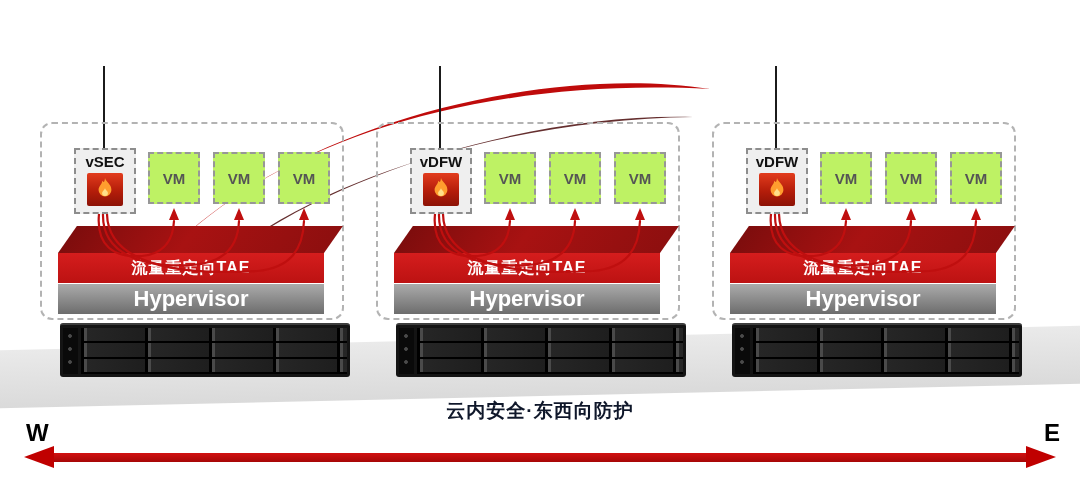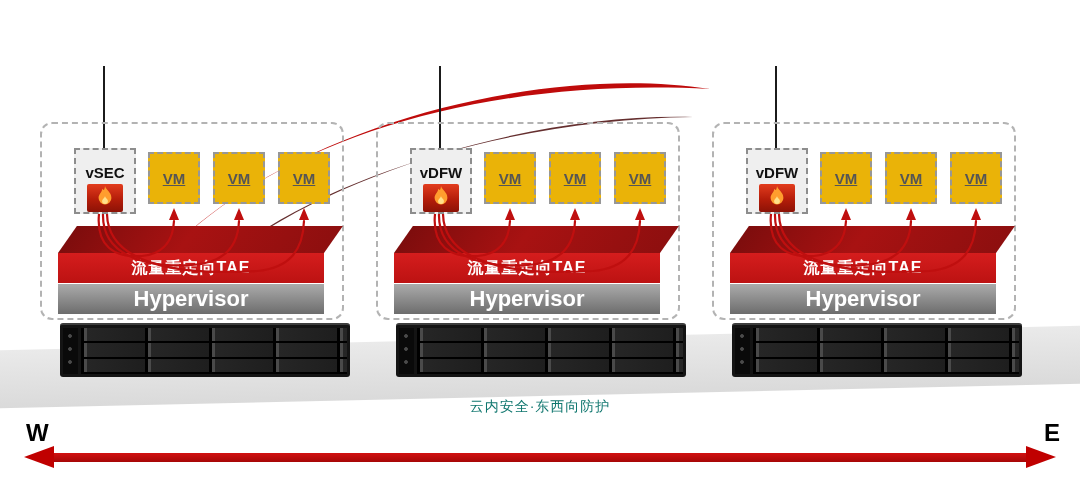--- a/index.html
+++ b/index.html
@@ -22,33 +22,33 @@
   
   .connector{position:absolute;width:2px;height:82px;top:66px;background:#1b1b1b;z-index:2;}
   .c1{left:103px}.c2{left:439px}.c3{left:775px}
 
   
   .group{position:absolute;top:122px;width:304px;height:198px;border:2px dashed #b3b3b3;border-radius:12px;z-index:3;box-sizing:border-box;}
   .g1{left:40px}.g2{left:376px}.g3{left:712px}
 
   .fw-box{
     position:absolute;left:32px;top:24px;width:62px;height:66px;background:#efefef;border:2px dashed #8d8d8d;
-    display:flex;flex-direction:column;align-items:center;padding-top:14px;box-sizing:border-box;z-index:6;
+    display:flex;flex-direction:column;align-items:center;padding-top:3px;box-sizing:border-box;z-index:6;
   }
   .fw-label{font-size:15px;font-weight:bold;color:#111;line-height:18px;}
   .flame-wrap{
     margin-top:2px;width:36px;height:33px;border-radius:2px;
     background:linear-gradient(180deg,#e23c1d 0%,#b41d0a 55%,#8c1206 100%);
     display:flex;align-items:center;justify-content:center;
   }
 
   .vm-box{
-    position:absolute;top:28px;width:52px;height:52px;background:#eab308;border:2px dashed #979797;
-    display:flex;align-items:center;justify-content:center;
-    font-weight:bold;color:#555;font-size:15px;box-sizing:border-box;z-index:6;text-decoration:underline;
+    position:absolute;top:28px;width:52px;height:52px;background:#bef264;border:2px dashed #979797;
+    display:flex;align-items:center;justify-content:center;
+    font-weight:bold;color:#555;font-size:15px;box-sizing:border-box;z-index:6;
   }
   .vm1{left:106px}.vm2{left:171px}.vm3{left:236px}
 
   .platform{position:absolute;left:16px;top:102px;width:272px;height:58px;z-index:4;}
   .platform-top{
     position:absolute;left:0;top:0;width:266px;height:27px;
     background:linear-gradient(90deg,#7e0d0d,#a81212 45%,#8e0f0f);
     transform:skewX(-35deg);transform-origin:bottom left;
   }
   .platform-front{
@@ -87,21 +87,21 @@
   }
   .server-bays{
     flex:1;height:100%;
     background-image:
       repeating-linear-gradient(0deg,#000 0,#000 2px,transparent 2px,transparent 15.3px),
       repeating-linear-gradient(90deg,#000 0,#000 3px,#4a4a4a 3px,#4a4a4a 6px,#262626 6px,#1e1e1e 64px);
     background-color:#222;
   }
 
   
-  .caption{position:absolute;top:398px;left:0;width:100%;text-align:center;font-size:14px;font-weight:normal;color:#0f766e;letter-spacing:1px;z-index:4;}
+  .caption{position:absolute;top:398px;left:0;width:100%;text-align:center;font-size:19px;font-weight:bold;color:#0f172a;letter-spacing:1px;z-index:4;}
   .dir-label{position:absolute;top:419px;font-size:24px;font-weight:bold;color:#000;z-index:4;}
   .w{left:26px}.e{right:20px}
   .axis{position:absolute;left:24px;right:24px;top:446px;height:22px;display:flex;align-items:center;z-index:3;}
   .axis .head-left{width:0;height:0;border-top:11px solid transparent;border-bottom:11px solid transparent;border-right:30px solid #c00000;}
   .axis .head-right{width:0;height:0;border-top:11px solid transparent;border-bottom:11px solid transparent;border-left:30px solid #c00000;}
   .axis .bar{flex:1;height:9px;background:linear-gradient(180deg,#d21111,#a60707);}
 </style>
 </head>
 <body>
 

